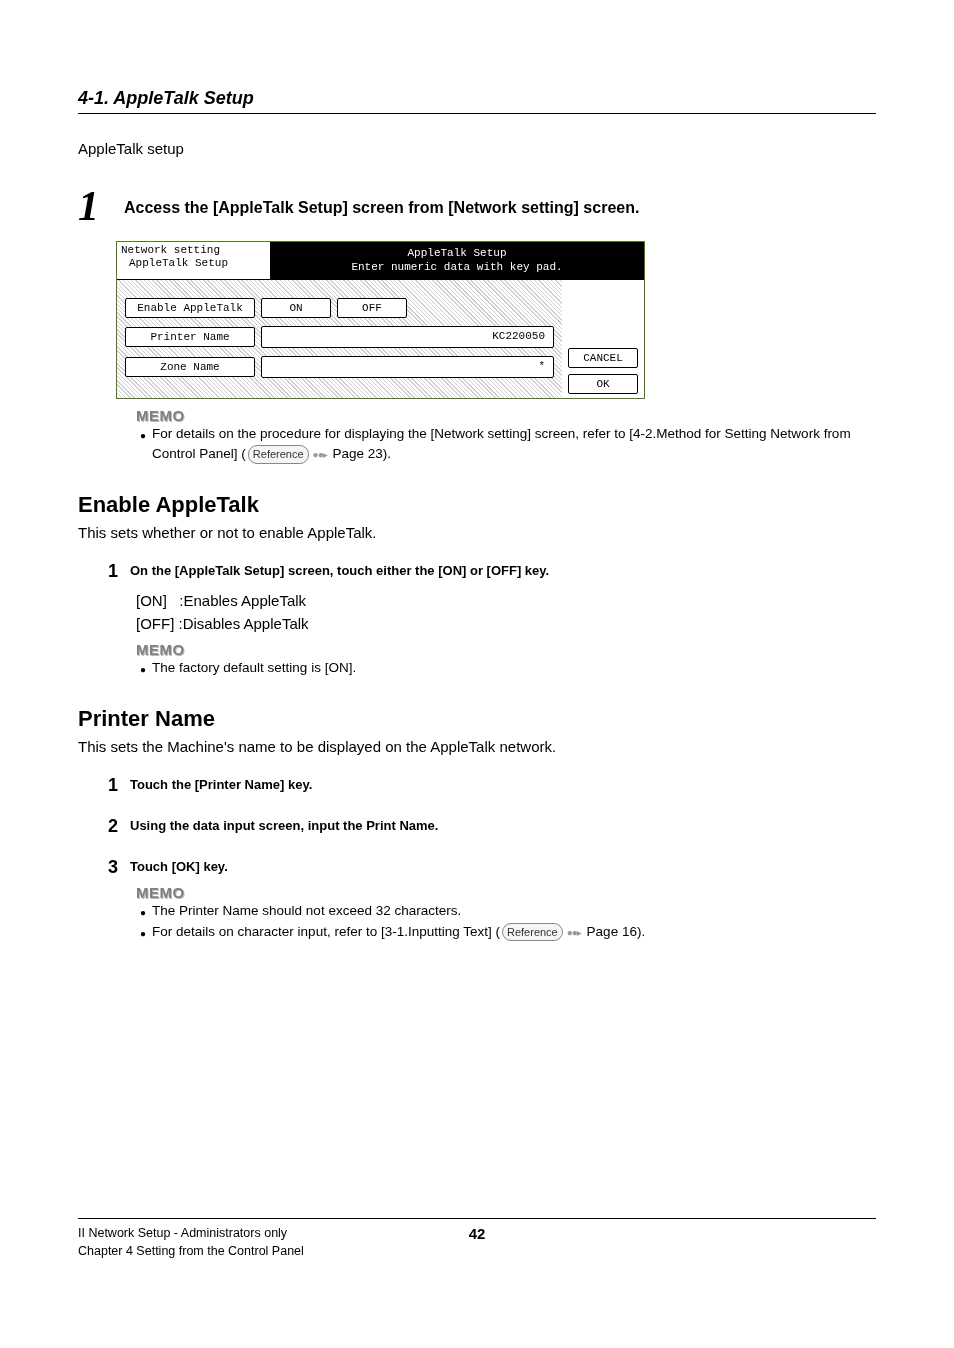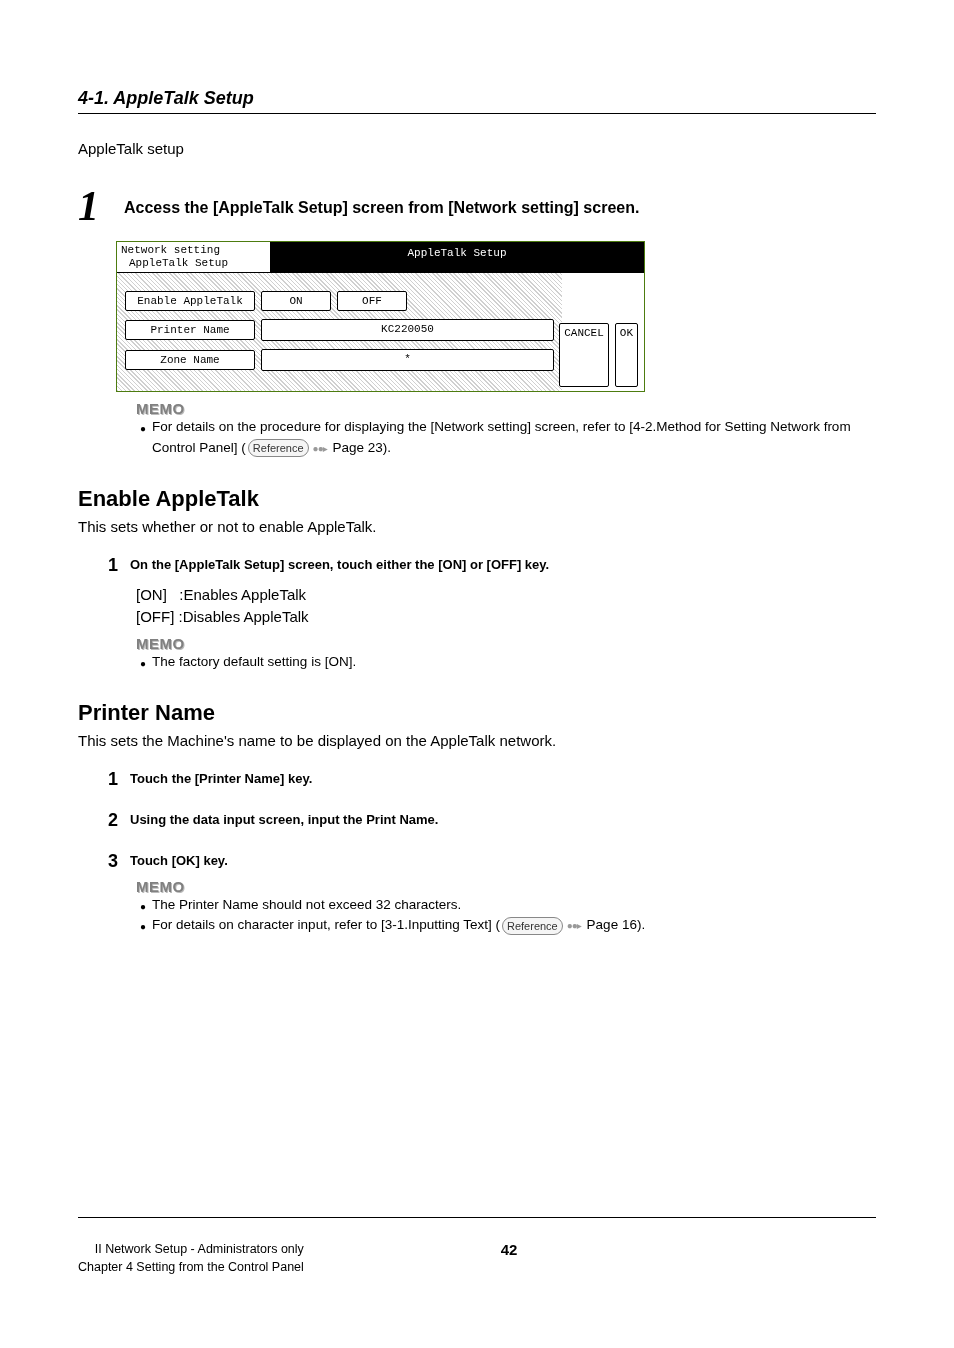--- a/index.html
+++ b/index.html
@@ -86,40 +86,40 @@
     .device-main {
       flex: 1;
       padding: 10px 8px 12px 8px;
       background-image:
         repeating-linear-gradient(45deg, #d0d0d0 0, #d0d0d0 1px, transparent 1px, transparent 3px);
     }
     .device-side {
       width: 70px;
       padding: 50px 6px 4px 6px;
       display: flex;
-      flex-direction: row;
+      flex-direction: column;
       gap: 6px;
       justify-content: flex-end;
     }
     .dev-row {
       display: flex;
       align-items: center;
       gap: 6px;
       margin: 8px 0;
     }
     .dev-label, .dev-btn, .dev-field {
       border: 1px solid #000;
       background: #fff;
       padding: 3px 8px;
       white-space: nowrap;
       border-radius: 2px;
     }
     .dev-label { width: 112px; text-align: center; }
     .dev-btn   { width: 52px; text-align: center; }
-    .dev-field { flex: 1; text-align: center; min-height: 14px; }
+    .dev-field { flex: 1; text-align: right; min-height: 14px; }
     .dev-side-btn {
       border: 1px solid #000;
       background: #fff;
       padding: 3px 4px;
       text-align: center;
       border-radius: 2px;
     }
 
     .memo-block {
       margin-left: 58px;
@@ -197,39 +197,37 @@
     }
     .memo-inner {
       margin-left: 58px;
       margin-top: 6px;
     }
 
     .footer-line {
       position: absolute;
       left: 78px;
       right: 78px;
-      bottom: 72px;
+      bottom: 88px;
       border-top: 1px solid #000;
-      padding-top: 23px;
+      padding-top: 6px;
       display: flex;
       justify-content: space-between;
       font-size: 12.5px;
       align-items: flex-start;
-      text-align: right;
     }
     .footer-left {
       line-height: 1.4;
     }
     .footer-center {
       font-weight: bold;
       font-size: 15px;
       position: absolute;
       left: 50%;
       transform: translateX(-50%);
-      margin-left: 32px;
     }
   </style>
 </head>
 <body>
 
 <div class="page">
 
   <div class="section-header">4-1. AppleTalk Setup</div>
 
   <div class="intro-text">AppleTalk setup</div>
@@ -240,20 +238,21 @@
   </div>
 
   <div class="device-shot">
     <div class="device-header">
       <div class="device-header-left">
         <div>Network setting</div>
         <div class="sub">AppleTalk Setup</div>
       </div>
       <div class="device-header-right">
         <div>AppleTalk Setup</div>
+        <div>Enter numeric data with key pad.</div>
       </div>
     </div>
     <div class="device-body">
       <div class="device-main">
         <div class="dev-row">
           <div class="dev-label">Enable AppleTalk</div>
           <div class="dev-btn">ON</div>
           <div class="dev-btn">OFF</div>
         </div>
         <div class="dev-row">

